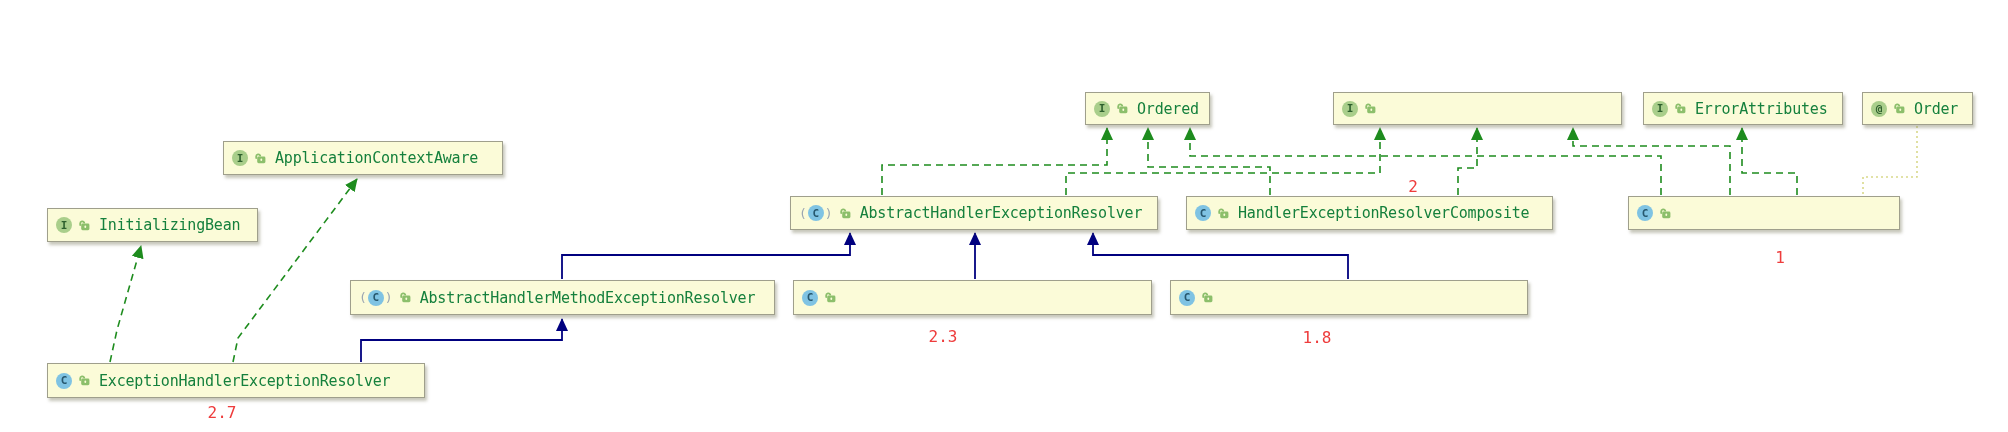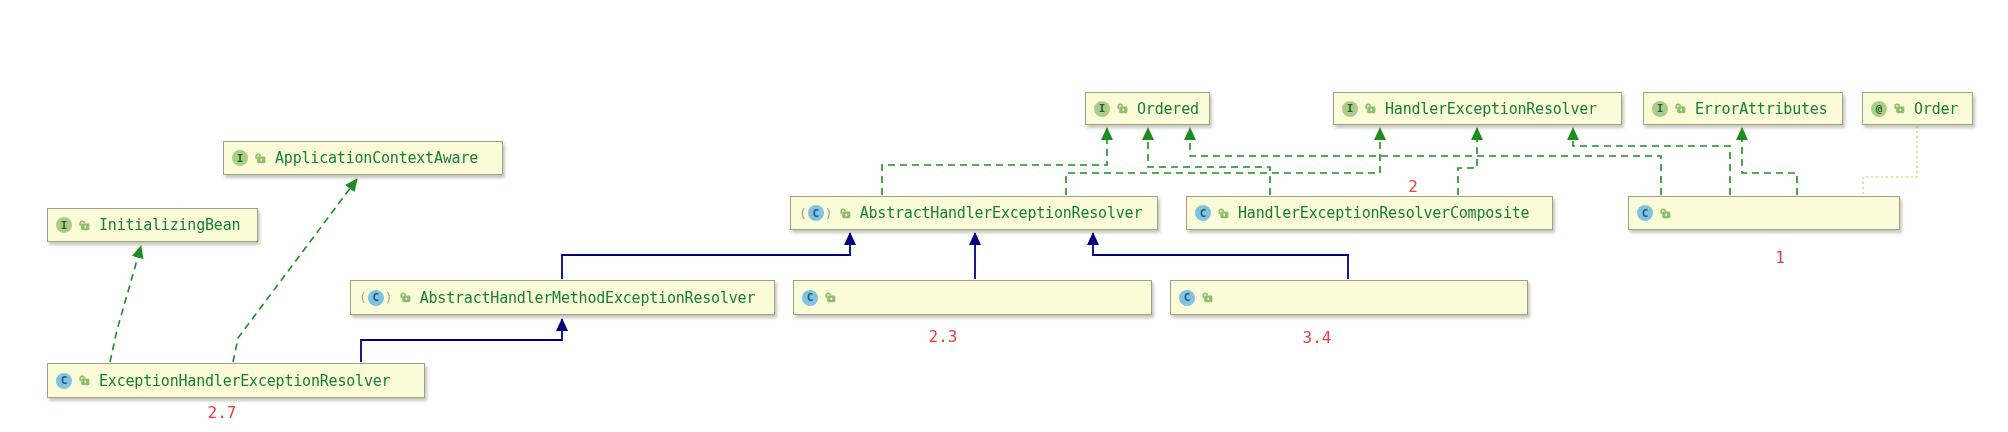--- a/index.html
+++ b/index.html
@@ -96,21 +96,20 @@
     </div>
     <div class="node" style="left: 1333px; top: 92px; width: 289px; height: 33px;">
       <span class="iconwrap">
         <span class="badge interface">I</span>
       </span>
       <span class="lock"><svg width="14" height="13" viewBox="0 0 14 13">
           <path d="M3.2,7 L3.2,5.2 C3.2,3.2 6.4,2.6 7.2,4.6" fill="none" stroke="#8cbf6b" stroke-width="1.8" stroke-linecap="round"></path>
           <rect x="4.2" y="5.6" width="8.2" height="6.6" rx="1.4" fill="#8cbf6b"></rect>
           <rect x="7.4" y="7.6" width="1.8" height="2.4" rx="0.9" fill="#fbfbd8"></rect>
         </svg></span>
-      <span class="nlabel">HandlerExceptionResolver</span>
     </div>
     <div class="node" style="left: 1643px; top: 92px; width: 200px; height: 33px;">
       <span class="iconwrap">
         <span class="badge interface">I</span>
       </span>
       <span class="lock"><svg width="14" height="13" viewBox="0 0 14 13">
           <path d="M3.2,7 L3.2,5.2 C3.2,3.2 6.4,2.6 7.2,4.6" fill="none" stroke="#8cbf6b" stroke-width="1.8" stroke-linecap="round"></path>
           <rect x="4.2" y="5.6" width="8.2" height="6.6" rx="1.4" fill="#8cbf6b"></rect>
           <rect x="7.4" y="7.6" width="1.8" height="2.4" rx="0.9" fill="#fbfbd8"></rect>
         </svg></span>
@@ -196,16 +195,16 @@
       </span>
       <span class="lock"><svg width="14" height="13" viewBox="0 0 14 13">
           <path d="M3.2,7 L3.2,5.2 C3.2,3.2 6.4,2.6 7.2,4.6" fill="none" stroke="#8cbf6b" stroke-width="1.8" stroke-linecap="round"></path>
           <rect x="4.2" y="5.6" width="8.2" height="6.6" rx="1.4" fill="#8cbf6b"></rect>
           <rect x="7.4" y="7.6" width="1.8" height="2.4" rx="0.9" fill="#fbfbd8"></rect>
         </svg></span>
       <span class="nlabel">ExceptionHandlerExceptionResolver</span>
     </div>
     <div class="red-label" style="left: 222px; top: 412px;">2.7</div>
     <div class="red-label" style="left: 943px; top: 336px;">2.3</div>
-    <div class="red-label" style="left: 1317px; top: 337px;">3.4</div>
+    <div class="red-label" style="left: 1317px; top: 337px;">1.8</div>
     <div class="red-label" style="left: 1413px; top: 186px;">2</div>
     <div class="red-label" style="left: 1780px; top: 257px;">1</div>
   </div>
 
 </body></html>

